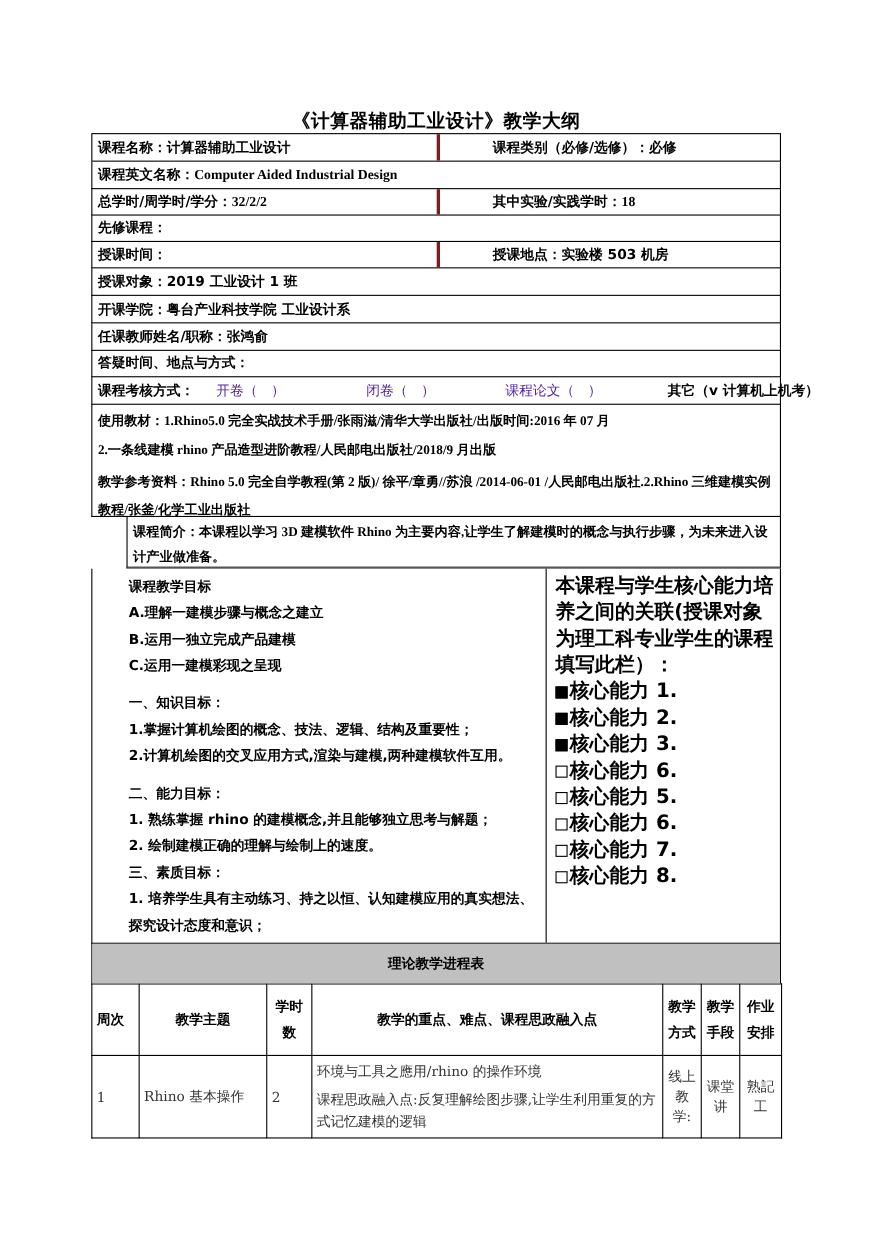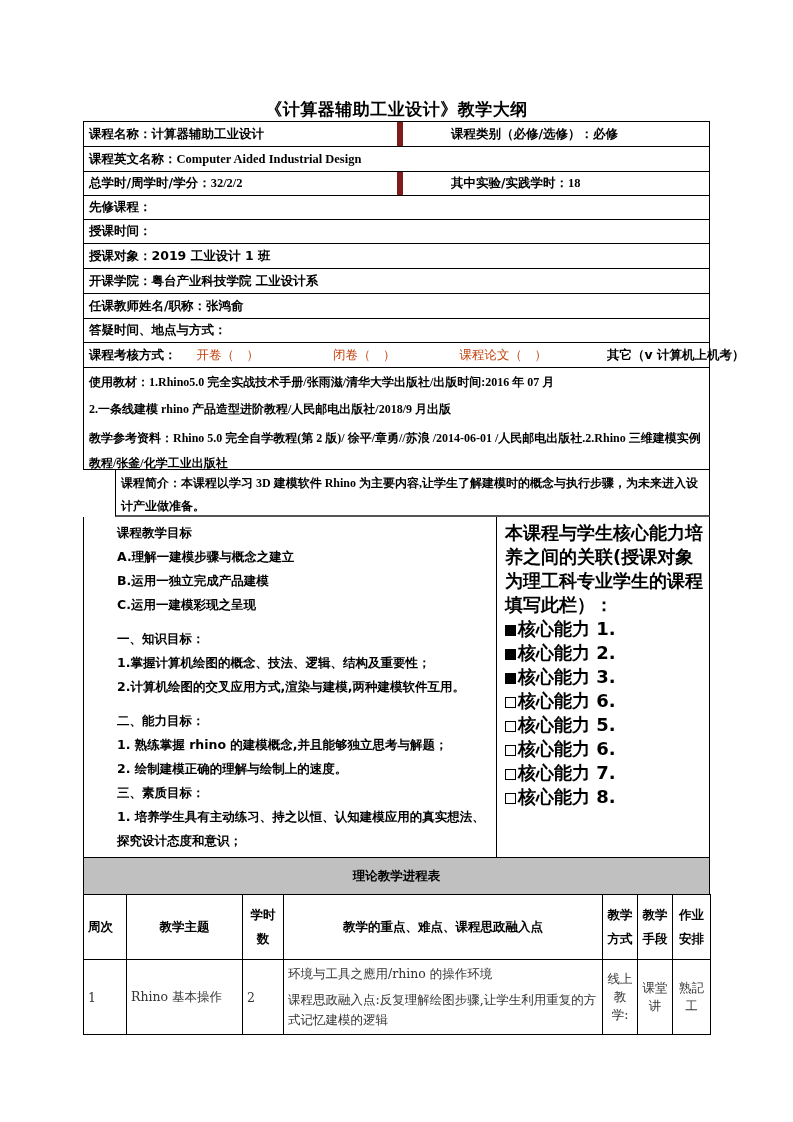--- a/index.html
+++ b/index.html
@@ -5,23 +5,23 @@
   html, body { margin:0; padding:0; background:#ffffff; }
   body { width:793px; height:1122px; position:relative; overflow:hidden;
          font-family:"DejaVu Serif","Liberation Serif",serif; color:#000; }
   .title { position:absolute; left:0; top:98px; width:793px; text-align:center;
            font-family:"DejaVu Sans","Liberation Sans",sans-serif; font-weight:bold; font-size:17px; letter-spacing:0.5px; }
   .sheet { position:absolute; left:83px; top:121px; width:627px; }
   .row { position:relative; border:1px solid #000; border-top:none; box-sizing:border-box; display:flex; }
   .row.first { border-top:1px solid #000; }
   .cell { box-sizing:border-box; padding:0 5px; display:flex; align-items:center; font-size:12.5px;
           font-family:"DejaVu Sans","Liberation Sans",sans-serif; font-weight:bold; white-space:nowrap; }
-  .cell.split { border-left:6px solid #7f1d1d;padding-left:48px; }
+  .cell.split { border-left:3px solid #7f1d1d;padding-left:48px; }
   .val-serif { font-family:"Liberation Serif","DejaVu Serif",serif; font-weight:bold; }
-  .normal { font-weight:normal; color:#c2410c; }
+  .normal { font-weight:normal; color:#4c1d95; }
   .gap { display:inline-block; width:34px; }
   .block { box-sizing:border-box; padding:2px 5px; font-size:12px; font-weight:bold;
            font-family:Liberation Serif, serif; line-height:25px; white-space:normal; }
   .objectives { display:flex; }
   .obj-left { width:413px; box-sizing:border-box; border-right:1px solid #000; padding:4px 5px 0 5px;
               font-family:"DejaVu Sans","Liberation Sans",sans-serif; font-weight:bold; font-size:12.5px; }
   .obj-left p { margin:0; line-height:24px; }
   .obj-left .ind { padding-left:28px; }
   .obj-left .gapline { height:10px; }
   .obj-right { flex:1; padding:4px 6px 0 8px; font-family:"DejaVu Sans","Liberation Sans",sans-serif;
@@ -77,20 +77,24 @@
     <div class="cell" style="flex:1;">
       <span>先修课程：</span>
       <span></span>
     </div>
   </div>
 
   <div class="row" style="height:24px;">
     <div class="cell" style="width:313px;">
       <span>授课时间：</span>
       <span></span>
+    </div>
+    <div class="cell split" style="flex:1;">
+      <span>授课地点：</span>
+      <span>实验楼 503 机房</span>
     </div>
   </div>
 
   <div class="row" style="height:25px;">
     <div class="cell" style="flex:1;">
       <span>授课对象：</span>
       <span>2019 工业设计 1 班</span>
     </div>
   </div>
 

